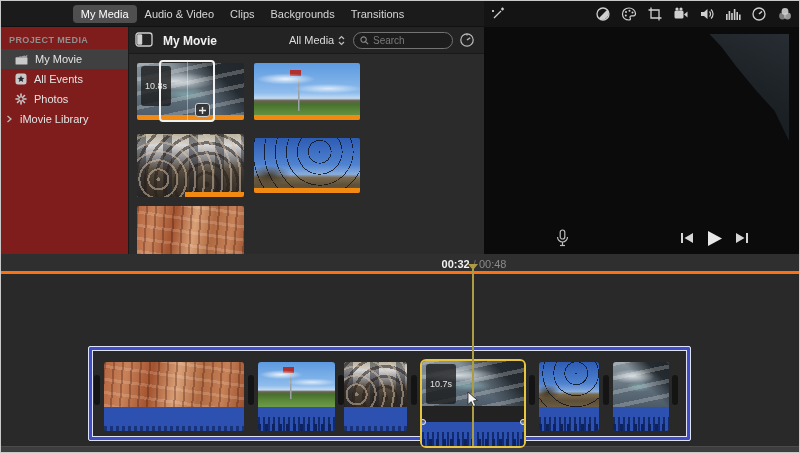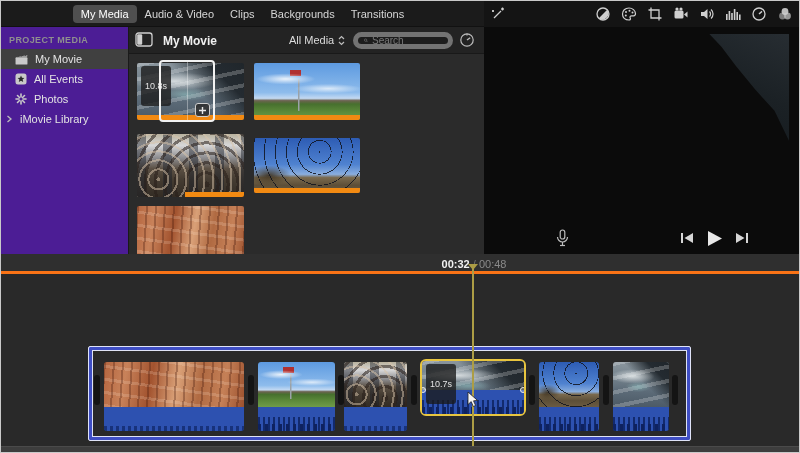--- a/index.html
+++ b/index.html
@@ -11,37 +11,37 @@
   .topbar-left { position:absolute; left:0; top:0; width:483px; height:26px; background:#1b1b1b;
                  border-bottom:1px solid #111; display:flex; align-items:center; justify-content:center; gap:0; }
   .tab { color:#d6d6d6; font-size:11px; padding:3px 8px; border-radius:4px; cursor:default; white-space:nowrap; }
   .tab.active { background:#4f4f4f; color:#fff; }
   .topbar-right { position:absolute; left:483px; top:0; width:317px; height:26px; background:#141414; }
   .wand { position:absolute; left:6px; top:5px; }
   .icon-group { position:absolute; right:8px; top:5px; display:flex; gap:10px; }
   .ico { width:16px; height:16px; display:block; }
 
   
-  .sidebar { position:absolute; left:0; top:26px; width:128px; height:227px; background:#4c1d95;
+  .sidebar { position:absolute; left:0; top:26px; width:128px; height:227px; background:#7f1d1d;
              border-right:1px solid #1a1a1a; }
   .side-header { color:#8f8f8f; font-size:9px; font-weight:bold; letter-spacing:.4px; padding:8px 8px 4px 8px; }
   .side-item { display:flex; align-items:center; gap:7px; height:20px; padding-left:14px;
                color:#e3e3e3; font-size:11px; }
   .side-item.selected { background:#404040; }
   .side-item .chev { margin-left:-10px; }
 
   
   .media-panel { position:absolute; left:128px; top:26px; width:355px; height:227px; background:#2b2b2b; overflow:hidden; }
   .media-header { position:absolute; left:0; top:0; width:355px; height:27px; background:#232323;
                   border-bottom:1px solid #191919; }
   .toggle-btn { position:absolute; left:6px; top:5px; }
   .media-title { position:absolute; left:34px; top:7px; color:#f0f0f0; font-size:12px; font-weight:bold; }
   .clip-filter { position:absolute; left:160px; top:7px; color:#dcdcdc; font-size:11px; display:flex; gap:4px; align-items:center; }
   .search-box { position:absolute; left:224px; top:5px; width:100px; height:17px; background:#1d1d1d;
-                border:5px solid #737373; border-radius:9px; display:flex; align-items:center; padding:0 6px; gap:4px; }
+                border:1px solid #737373; border-radius:9px; display:flex; align-items:center; padding:0 6px; gap:4px; }
   .search-box input { background:transparent; border:none; outline:none; color:#cfcfcf; font-size:10px; width:70px;
                       font-family:"Liberation Sans", sans-serif; }
   .search-box input::placeholder { color:#7a7a7a; }
   .gauge-btn { position:absolute; left:330px; top:5px; }
 
   
   .thumb { position:absolute; border-radius:2px; overflow:hidden; }
   .used-bar { position:absolute; bottom:0; left:0; right:0; height:5px; background:#f28a12; }
   .used-bar.partial { left:45%; }
   .dur-badge { position:absolute; left:4px; top:3px; background:rgba(25,25,25,.78); color:#e4e4e4;
@@ -382,21 +382,21 @@
       <div class="tl-audio flat"></div>
     </div>
     <div class="tl-clip" style="left:257px; width:77px;">
       <div class="tl-thumb t-flag"></div>
       <div class="tl-audio wave"></div>
     </div>
     <div class="tl-clip" style="left:343px; width:63px;">
       <div class="tl-thumb t-crowd"></div>
       <div class="tl-audio flat"></div>
     </div>
-    <div class="tl-clip selected" style="left:421px; width:102px; top:87px; height:53px;">
+    <div class="tl-clip selected" style="left:421px; width:102px; top:87px; height:85px;">
       <span class="dur-badge">10.7s</span>
       <div class="tl-thumb t-ocean"></div>
       <div class="tl-audio wave">
         <span class="fade-dot" style="left:-2px"></span>
         <span class="fade-dot" style="right:-2px"></span>
       </div>
     </div>
     <div class="tl-clip" style="left:538px; width:60px;">
       <div class="tl-thumb t-sky"></div>
       <div class="tl-audio wave"></div>

